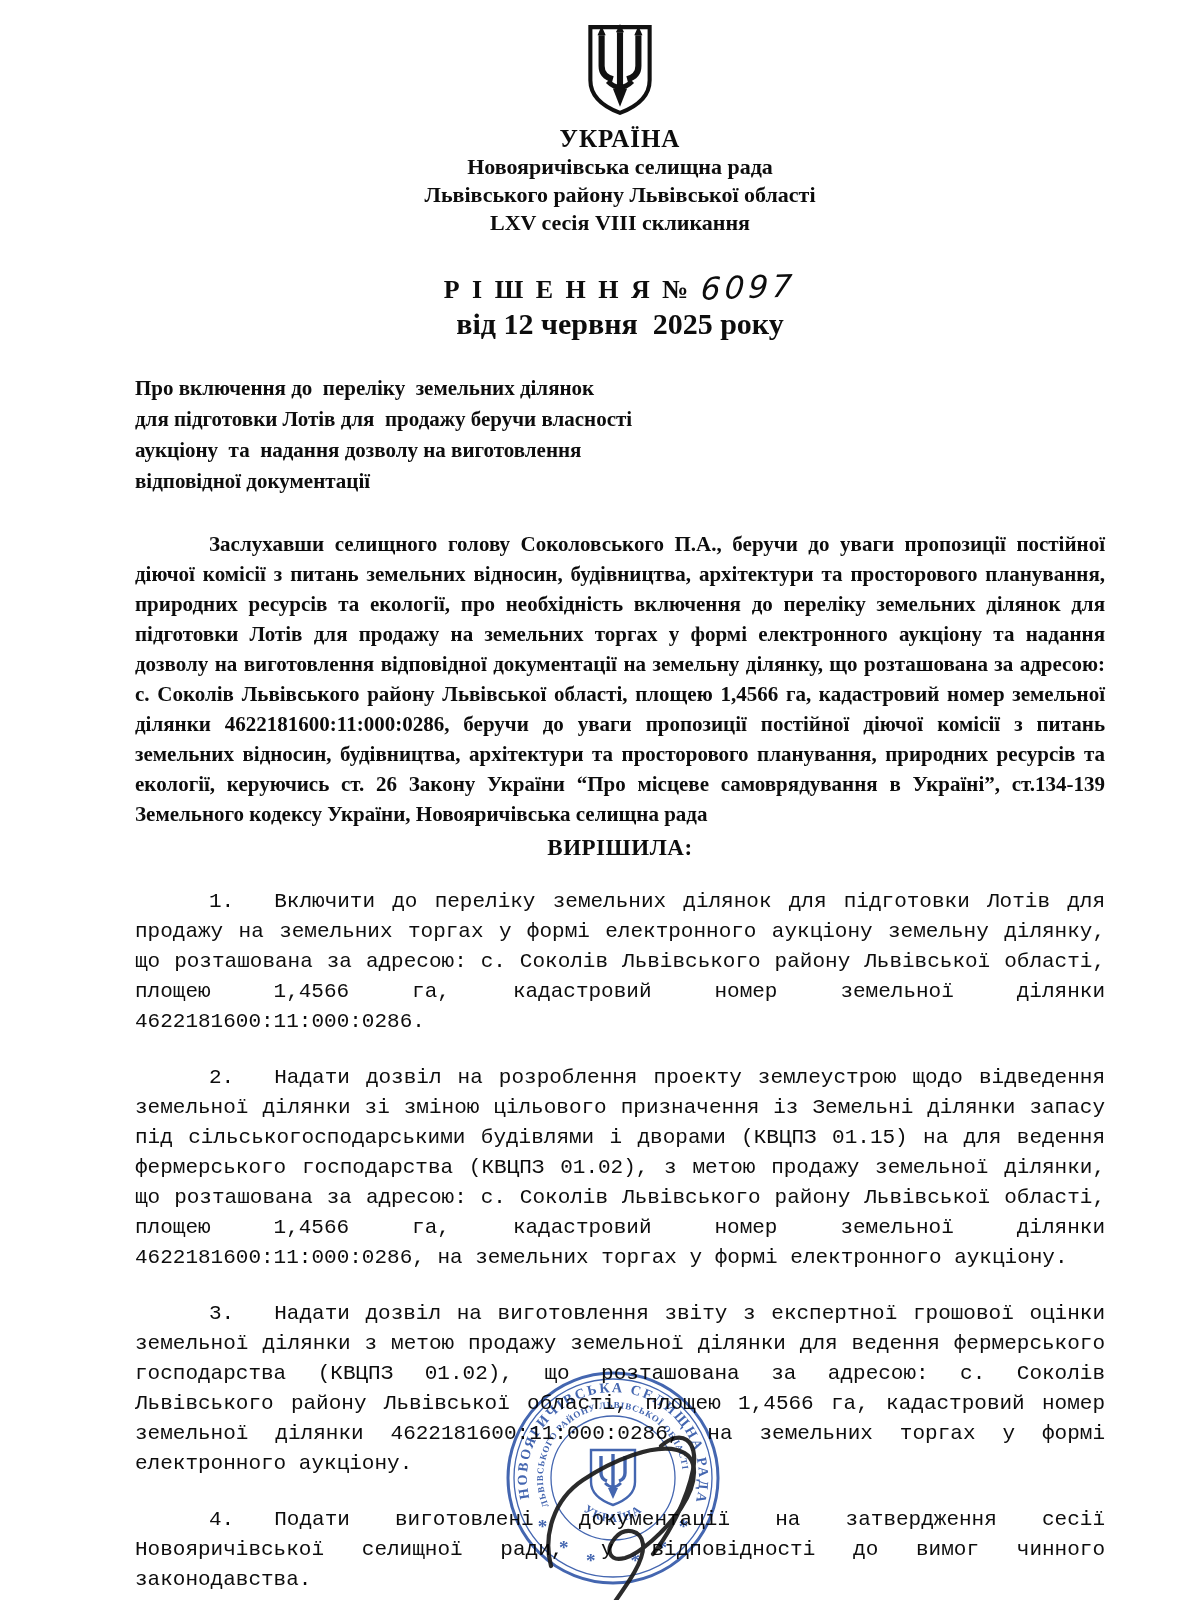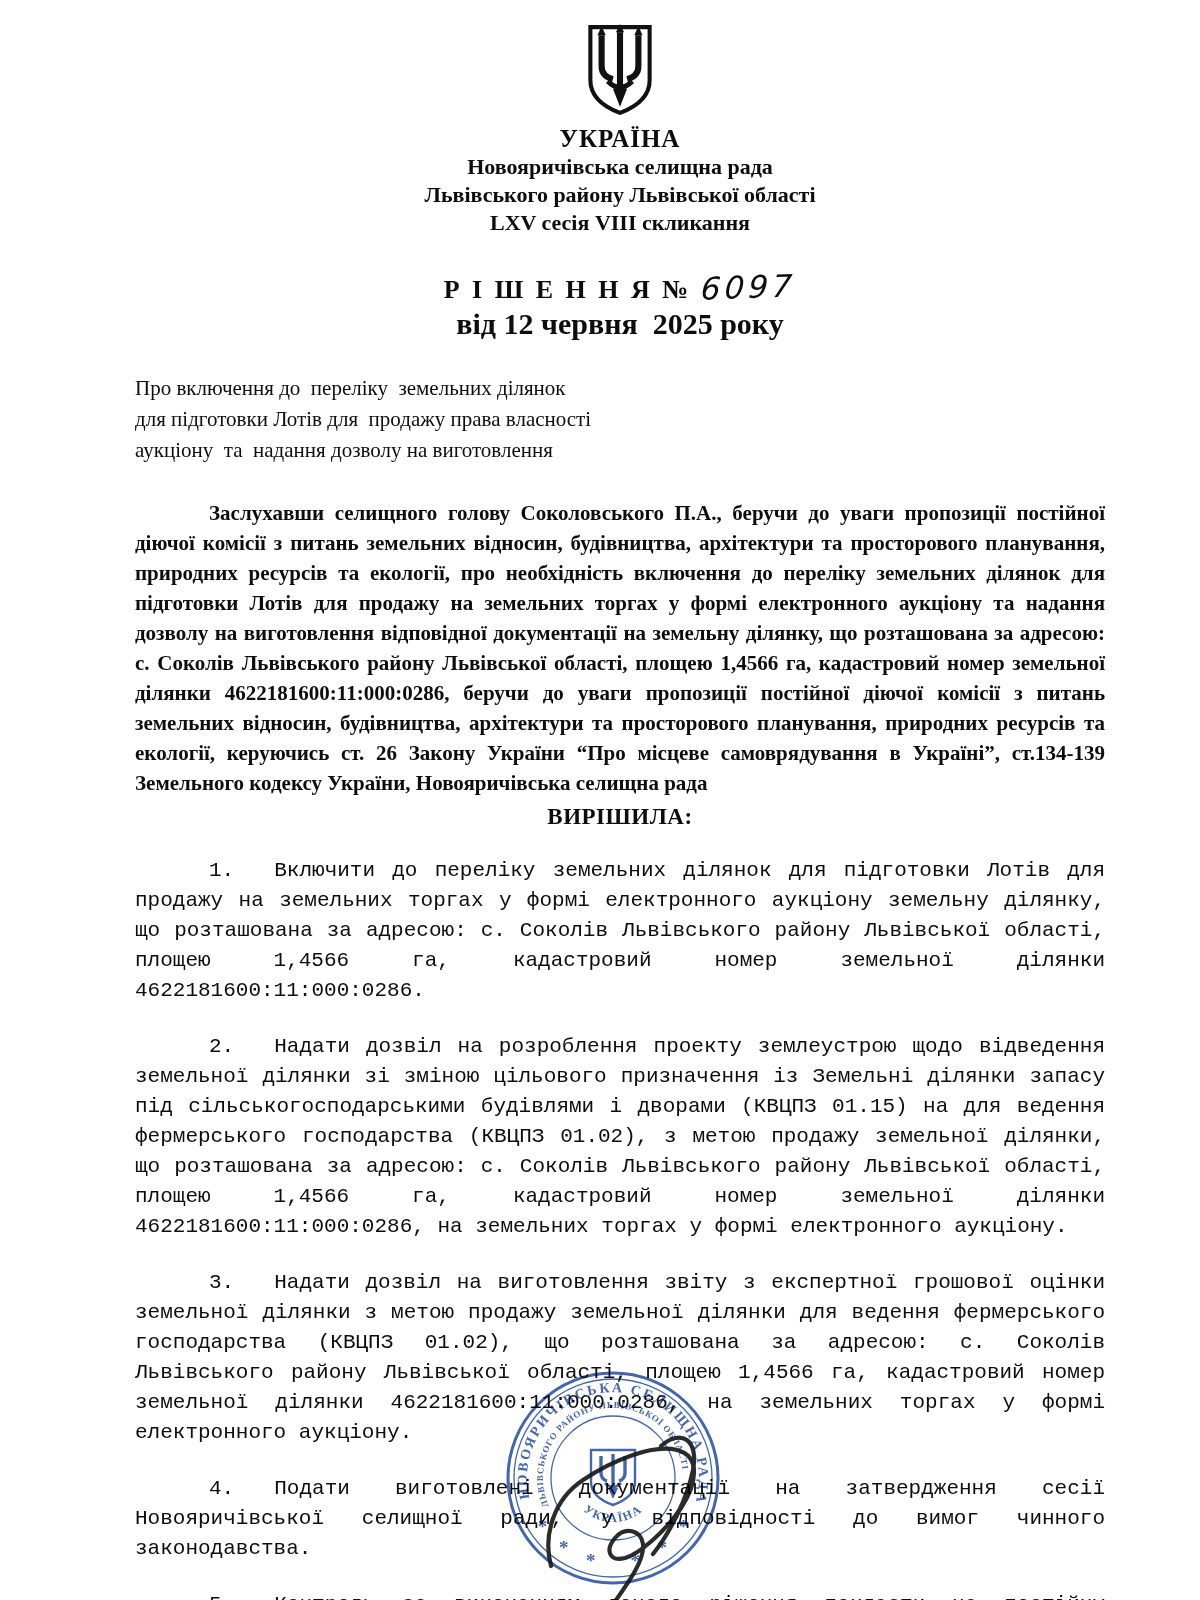--- a/index.html
+++ b/index.html
@@ -28,21 +28,21 @@
   .decision-number {
     display:inline-block; margin-left:10px;
     font-family:"DejaVu Sans", sans-serif;
     font-weight:400; font-size:31px; letter-spacing:2px;
     font-style:italic; transform:rotate(-2deg) skewX(-6deg);
     letter-spacing:4px;
   }
   .date-line { font-size:30px; font-weight:bold; margin-top:2px; white-space:pre; }
 
   
-  .subject { margin-top:32px; font-weight:normal; font-size:21px; line-height:31px; }
+  .subject { margin-top:32px; font-weight:bold; font-size:21px; line-height:31px; }
   .subject-line { white-space:pre; }
 
   
   .body-text {
     font-size:21px; line-height:30px; text-align:justify; margin:0;
   }
   .preamble { margin-top:32px; text-indent:74px;font-weight:bold; }
   .resolved {
     text-align:center; font-size:23px; font-weight:bold; margin-top:6px;
     letter-spacing:0.5px;
@@ -88,22 +88,23 @@
       <div class="hline">Новояричівська селищна рада</div>
       <div class="hline">Львівського району Львівської області</div>
       <div class="hline">LXV сесія VIII скликання</div>
 
       <div class="decision-line"><span>Р І Ш Е Н Н Я №</span><span class="decision-number">6097</span></div>
       <div class="date-line">від 12 червня  2025 року</div>
     </div>
 
     <div class="subject">
       <div class="subject-line">Про включення до  переліку  земельних ділянок</div>
-      <div class="subject-line">для підготовки Лотів для  продажу права власності</div>
+      <div class="subject-line">для підготовки Лотів для  продажу беручи власності</div>
       <div class="subject-line">аукціону  та  надання дозволу на виготовлення</div>
+      <div class="subject-line">відповідної документації</div>
     </div>
 
     <p class="body-text preamble">Заслухавши селищного голову Соколовського П.А., беручи до уваги пропозиції постійної діючої комісії з питань земельних відносин, будівництва, архітектури та просторового планування, природних ресурсів та екології, про необхідність включення до переліку земельних ділянок для підготовки Лотів для продажу на земельних торгах у формі електронного аукціону та надання дозволу на виготовлення відповідної документації на земельну ділянку, що розташована за адресою: с. Соколів Львівського району Львівської області, площею 1,4566 га, кадастровий номер земельної ділянки 4622181600:11:000:0286, беручи до уваги пропозиції постійної діючої комісії з питань земельних відносин, будівництва, архітектури та просторового планування, природних ресурсів та екології, керуючись ст. 26 Закону України “Про місцеве самоврядування в Україні”, ст.134-139 Земельного кодексу України, Новояричівська селищна рада</p>
 
     <div class="resolved">ВИРІШИЛА:</div>
 
     <p class="body-text item"><span class="item-num">1.</span><span>Включити до переліку земельних ділянок для підготовки Лотів для продажу на земельних торгах у формі електронного аукціону земельну ділянку, що розташована за адресою: с. Соколів Львівського району Львівської області, площею 1,4566 га, кадастровий номер земельної ділянки 4622181600:11:000:0286.</span></p>
 
     <p class="body-text item"><span class="item-num">2.</span><span>Надати дозвіл на розроблення проекту землеустрою щодо відведення земельної ділянки зі зміною цільового призначення із Земельні ділянки запасу під сільськогосподарськими будівлями і дворами (КВЦПЗ 01.15) на для ведення фермерського господарства (КВЦПЗ 01.02), з метою продажу земельної ділянки, що розташована за адресою: с. Соколів Львівського району Львівської області, площею 1,4566 га, кадастровий номер земельної ділянки 4622181600:11:000:0286, на земельних торгах у формі електронного аукціону.</span></p>
 

